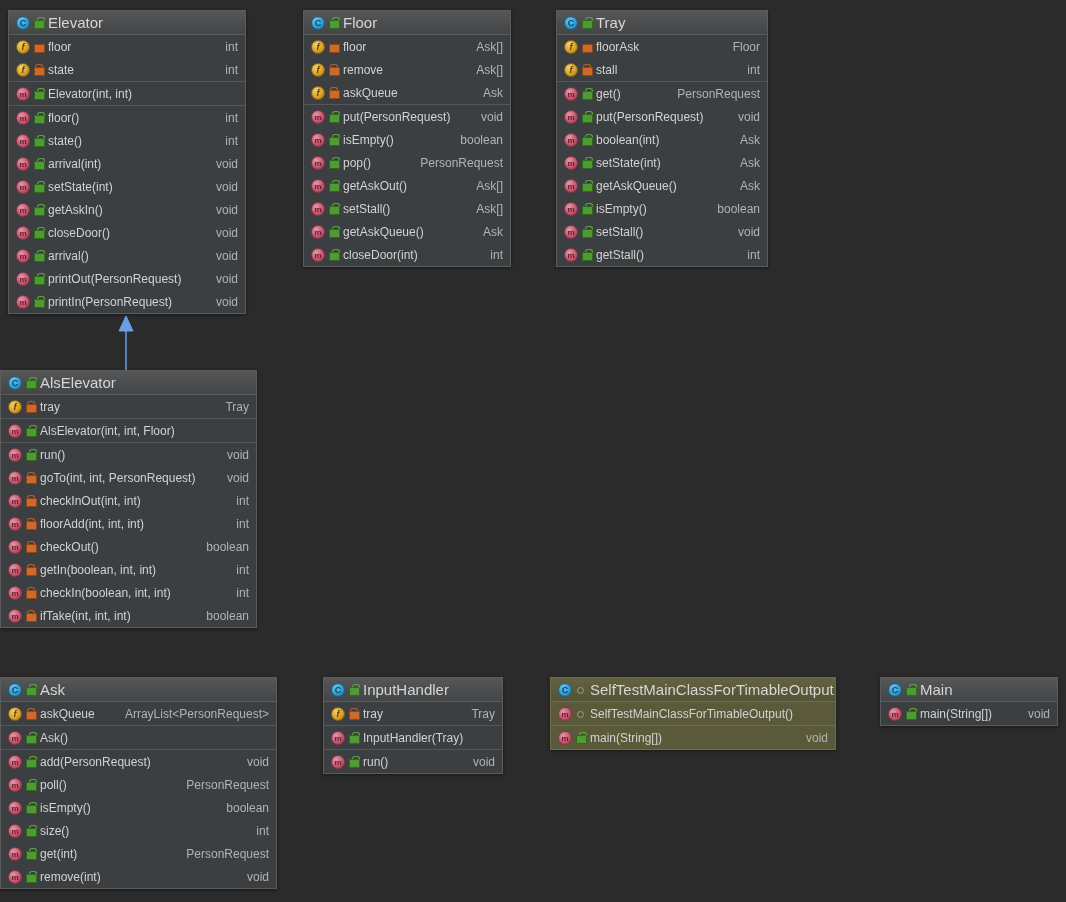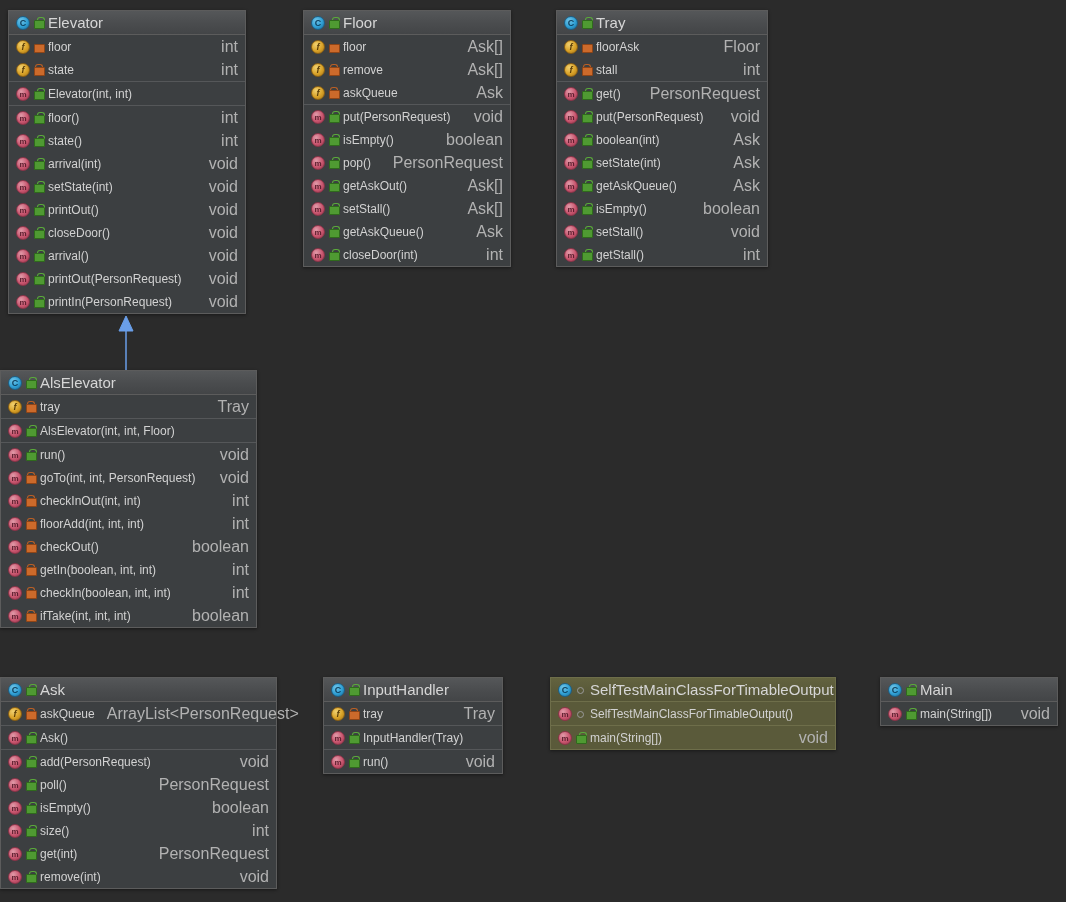--- a/index.html
+++ b/index.html
@@ -59,21 +59,21 @@
   .uml-class.selected .cls-row { background: #5a5a3a; }
   .uml-class.selected .cls-section { border-bottom-color: #6e6e4a; }
 
   .row-name {
     color: #d2d2d2;
     font-size: 12px;
     margin-left: 4px;
   }
   .row-type {
     color: #b2b2b2;
-    font-size: 16px;
+    font-size: 12px;
     margin-left: auto;
     padding-left: 12px;
   }
 
   
   .ico {
     flex: 0 0 auto;
     display: inline-block;
     position: relative;
   }
@@ -218,21 +218,21 @@
         </div>
         <div class="cls-row">
           <span class="ico ico-method">m</span>
           <span class="vis lock-green"></span>
           <span class="row-name">setState(int)</span>
           <span class="row-type">void</span>
         </div>
         <div class="cls-row">
           <span class="ico ico-method">m</span>
           <span class="vis lock-green"></span>
-          <span class="row-name">printOut()</span>
+          <span class="row-name">getAskIn()</span>
           <span class="row-type">void</span>
         </div>
         <div class="cls-row">
           <span class="ico ico-method">m</span>
           <span class="vis lock-green"></span>
           <span class="row-name">closeDoor()</span>
           <span class="row-type">void</span>
         </div>
         <div class="cls-row">
           <span class="ico ico-method">m</span>

